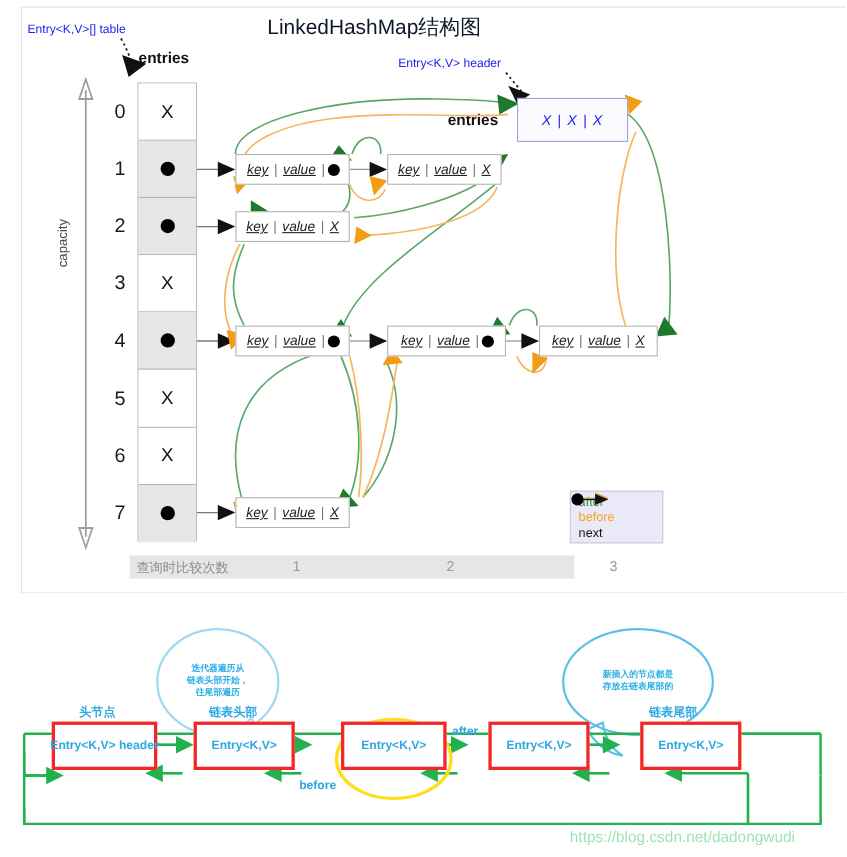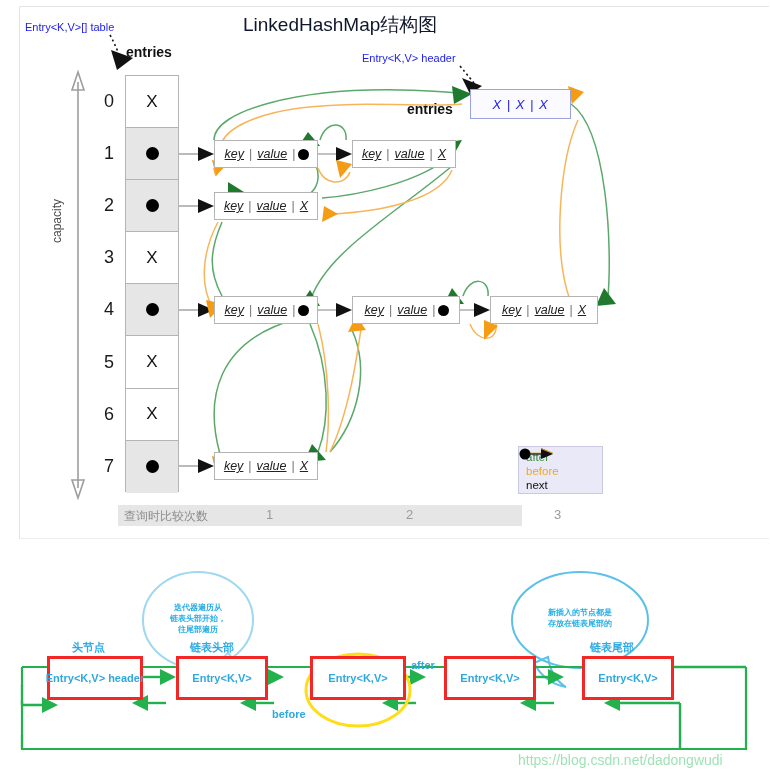--- a/index.html
+++ b/index.html
@@ -35,21 +35,21 @@
   
   .entry-node{position:absolute;height:28px;border:1px solid #b4b4b4;background:#fff;
               box-sizing:border-box;display:flex;align-items:center;justify-content:center;
               font-size:12.5px;font-style:italic;color:#222;white-space:nowrap;}
   .entry-node .seg{padding:0 2px;text-decoration:underline;}
   .entry-node .sep{color:#777;padding:0 3px;font-style:normal;}
   .entry-node .ndot{width:11px;height:11px;border-radius:50%;background:#000;display:inline-block;
                     vertical-align:middle;}
 
   
-  #header-entry{position:absolute;left:470px;top:89px;width:101px;height:30px;
+  #header-entry{position:absolute;left:470px;top:89px;width:101px;height:40px;
                 border:1px solid #9aa3e0;background:#fbfbff;box-sizing:border-box;
                 display:flex;align-items:center;justify-content:center;
                 font-size:13px;font-style:italic;color:#2222ee;letter-spacing:1px;}
 
   
   #legend{position:absolute;left:518px;top:446px;width:85px;height:48px;
           background:#e9e9f7;border:1px solid #c9c9df;box-sizing:border-box;
           padding:3px 4px;}
   .legend-row{display:flex;align-items:center;height:14px;font-size:11.5px;white-space:nowrap;}
   .legend-row .lg-txt{margin-left:3px;}

